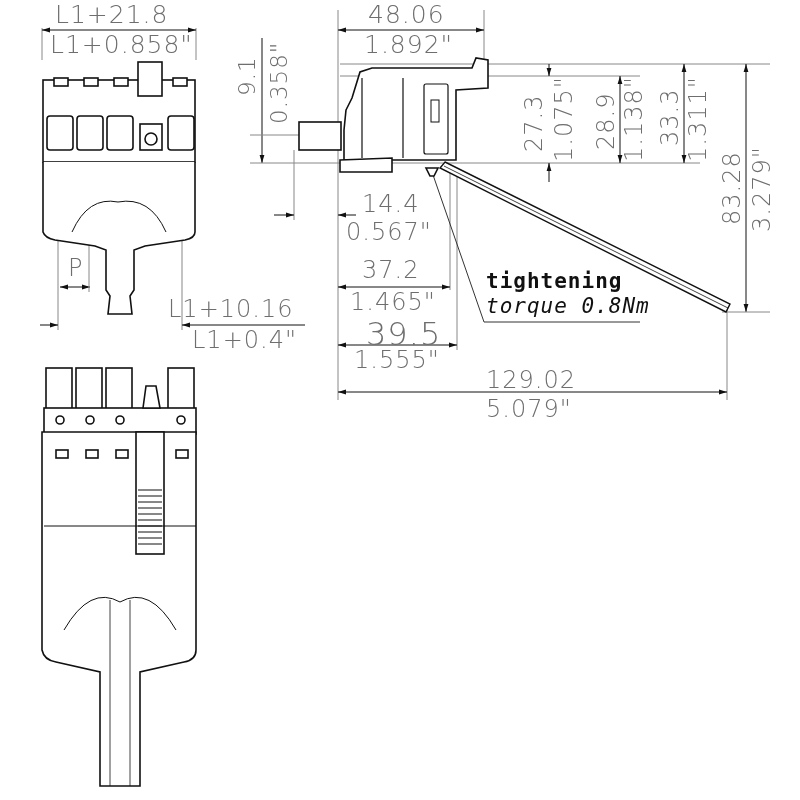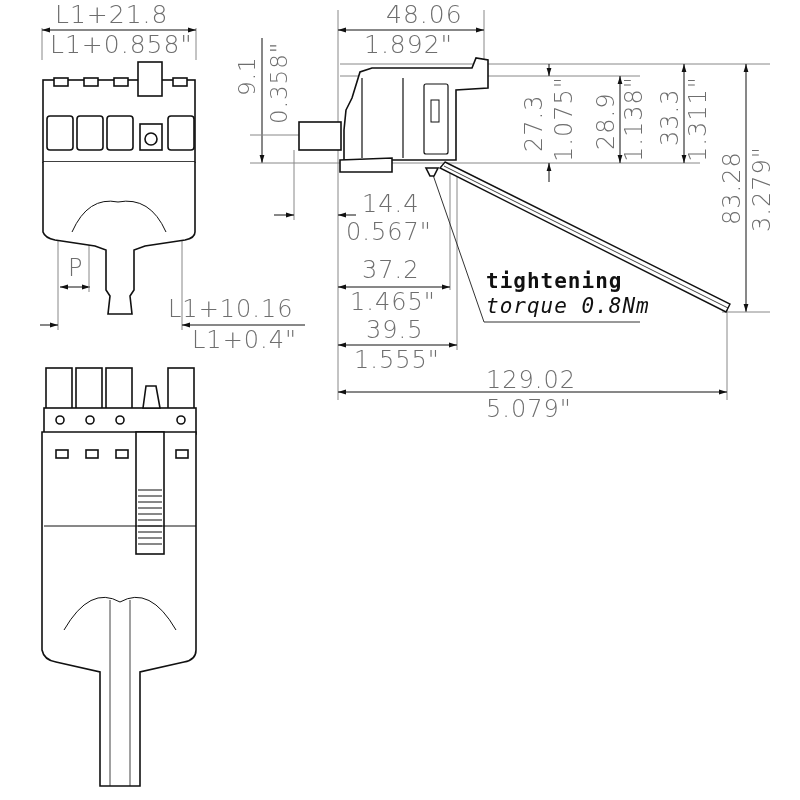--- a/index.html
+++ b/index.html
@@ -128,35 +128,35 @@
 
 <div class="dimtxt" style="left:55px;top:2px;font-size:25px;">L1+21.8</div>
 <div class="dimtxt" style="left:50px;top:32px;font-size:25px;">L1+0.858"</div>
 <div class="dimtxt" style="left:68px;top:256px;font-size:24px;">P</div>
 <div class="dimtxt" style="left:168px;top:297px;font-size:24px;">L1+10.16</div>
 <div class="dimtxt" style="left:192px;top:328px;font-size:24px;">L1+0.4"</div>
 
 <div class="dimtxt v" style="left:236px;top:96px;font-size:23px;">9.1</div>
 <div class="dimtxt v" style="left:268px;top:124px;font-size:23px;">0.358"</div>
 
-<div class="dimtxt" style="left:386px;top:2px;font-size:25px;">48.06</div>
+<div class="dimtxt" style="left:368px;top:2px;font-size:25px;">48.06</div>
 <div class="dimtxt" style="left:364px;top:32px;font-size:25px;">1.892"</div>
 
 <div class="dimtxt v" style="left:522px;top:152px;font-size:24px;">27.3</div>
 <div class="dimtxt v" style="left:552px;top:162px;font-size:24px;">1.075"</div>
 <div class="dimtxt v" style="left:594px;top:150px;font-size:24px;">28.9</div>
 <div class="dimtxt v" style="left:622px;top:162px;font-size:24px;">1.138"</div>
 <div class="dimtxt v" style="left:658px;top:146px;font-size:24px;">33.3</div>
 <div class="dimtxt v" style="left:686px;top:162px;font-size:24px;">1.311"</div>
 <div class="dimtxt v" style="left:720px;top:225px;font-size:24px;">83.28</div>
 <div class="dimtxt v" style="left:750px;top:232px;font-size:24px;">3.279"</div>
 
 <div class="dimtxt" style="left:362px;top:192px;font-size:24px;">14.4</div>
 <div class="dimtxt" style="left:346px;top:220px;font-size:24px;">0.567"</div>
 <div class="dimtxt" style="left:362px;top:258px;font-size:24px;">37.2</div>
 <div class="dimtxt" style="left:350px;top:290px;font-size:24px;">1.465"</div>
-<div class="dimtxt" style="left:366px;top:318px;font-size:24px;">39.5</div>
+<div class="dimtxt" style="left:366px;top:318px;font-size:32px;">39.5</div>
 <div class="dimtxt" style="left:354px;top:348px;font-size:24px;">1.555"</div>
 <div class="dimtxt" style="left:486px;top:368px;font-size:24px;">129.02</div>
 <div class="dimtxt" style="left:486px;top:397px;font-size:24px;">5.079"</div>
 
 <div class="note" style="left:486px;top:270px;font-weight:bold;">tightening</div>
 <div class="note" style="left:486px;top:295px;font-style:italic;">torque 0.8Nm</div>
 
 </body></html>

